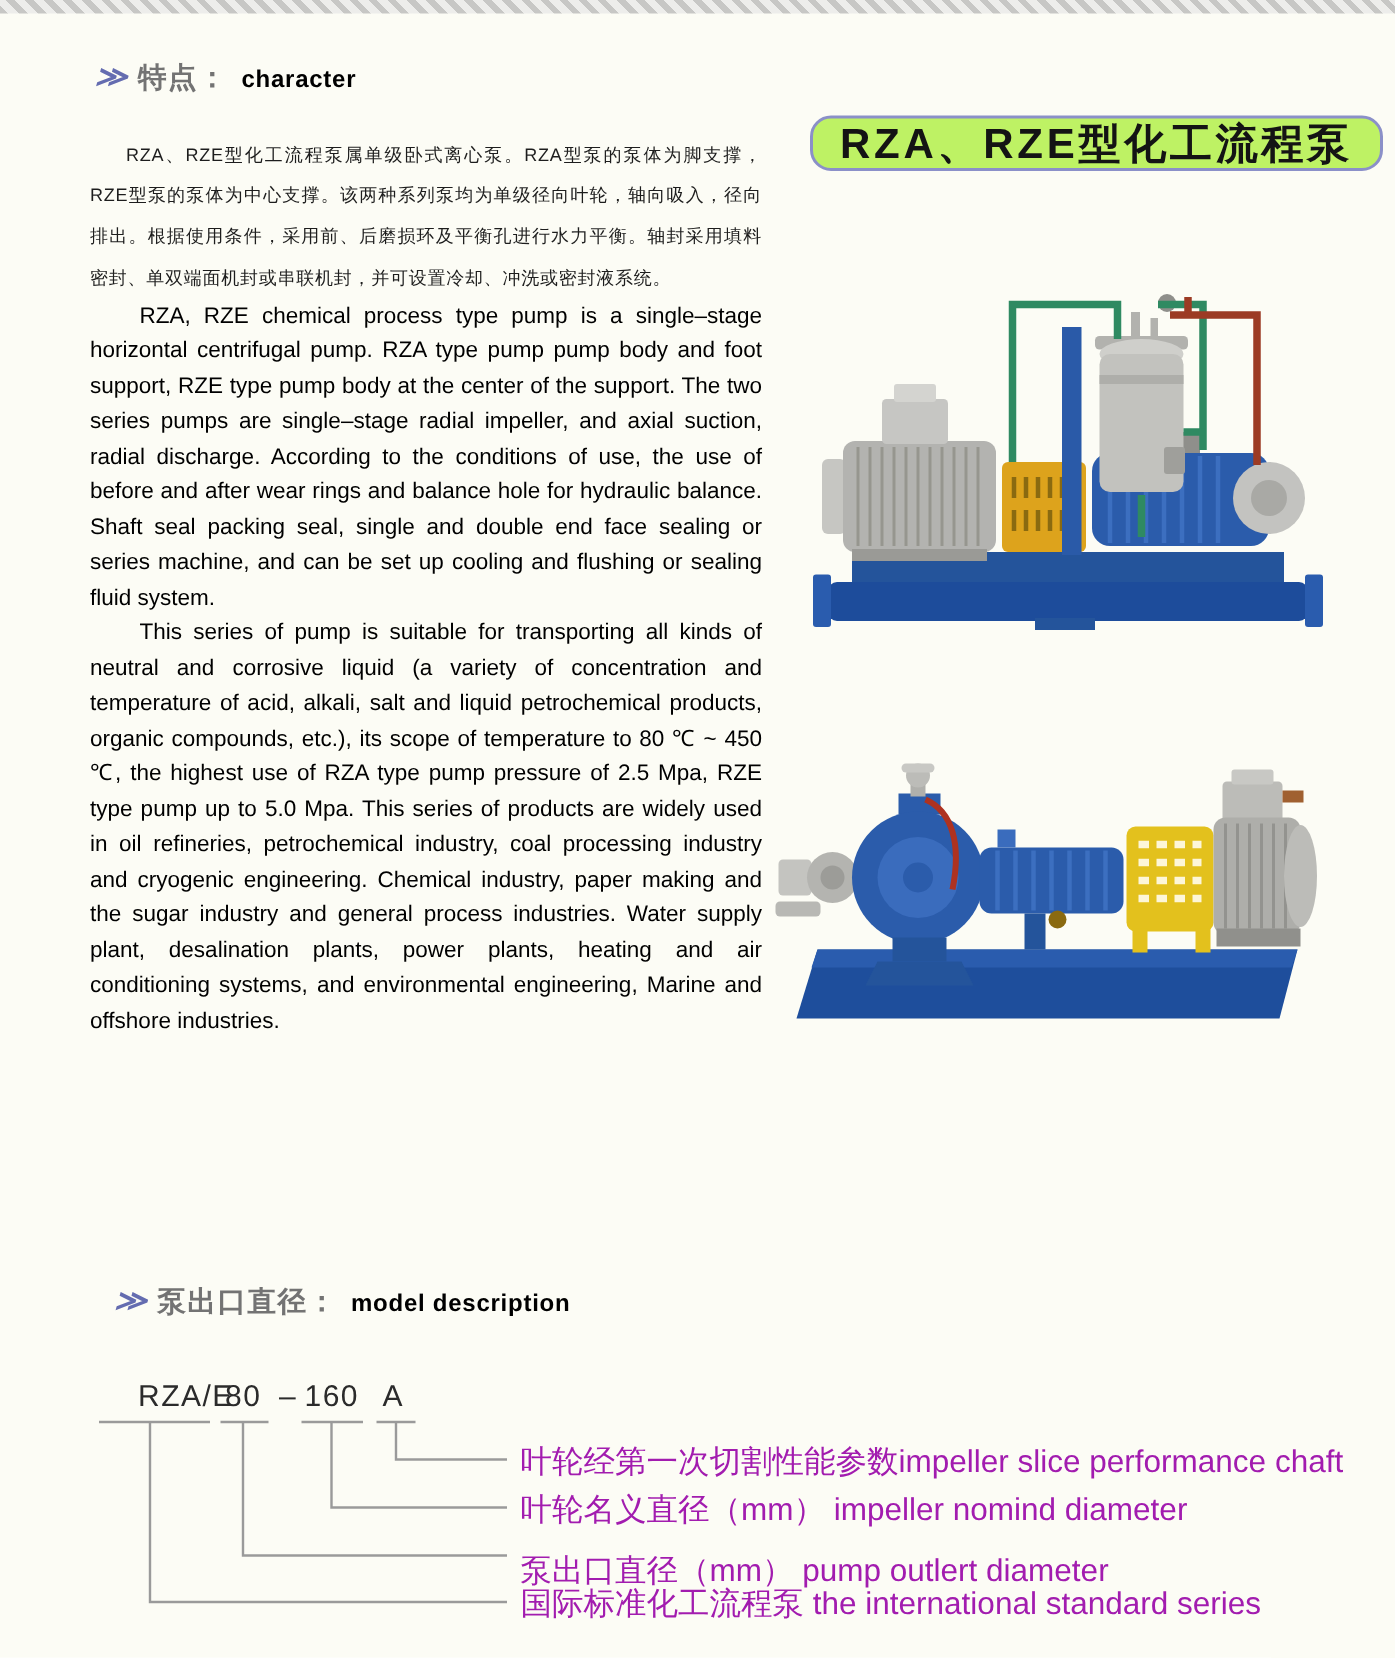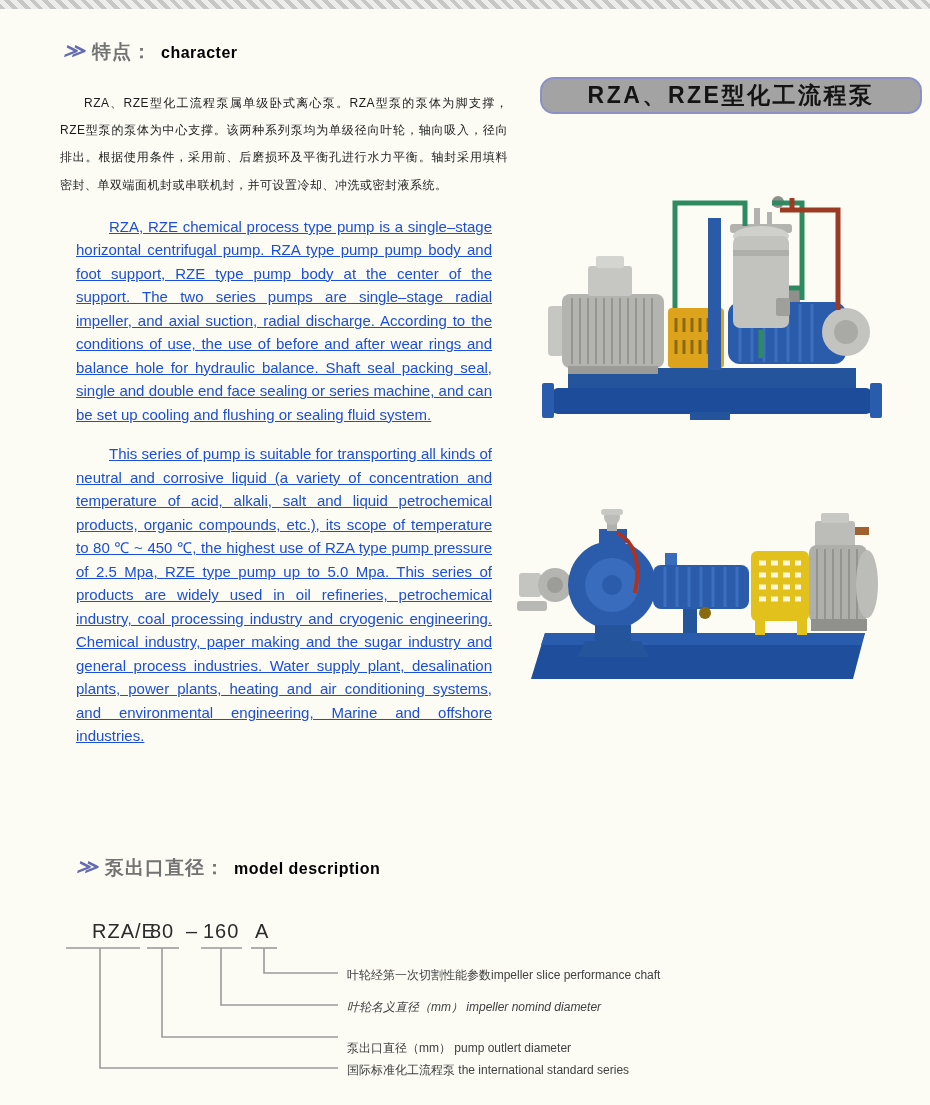--- a/index.html
+++ b/index.html
@@ -22,51 +22,51 @@
   .chev{color:#646cb0;font-weight:bold;font-style:italic;font-size:21px;letter-spacing:-2px;transform:scaleY(.9);}
   .sec-title-zh{color:#737373;font-weight:bold;font-size:19px;letter-spacing:1px;}
   .sec-title-en{color:#000000;font-weight:bold;font-size:16px;letter-spacing:.5px;}
 
   .left-col{position:absolute;left:60px;top:90px;width:448px;}
   .zh-para{
     margin:0;font-size:12px;line-height:27.2px;color:#1d1d1d;
     text-align:justify;text-indent:2em;letter-spacing:.5px;
   }
   .en-para{
-    margin:16px;font-size:15px;line-height:23.5px;color:#1d4ed8;
-    text-align:justify;text-indent:2.2em;text-decoration:underline;
+    margin:0;font-size:15px;line-height:23.5px;color:#000000;
+    text-align:justify;text-indent:2.2em;
   }
 
   .title-box{
     position:absolute;left:540px;top:77px;width:378px;height:33px;
-    border:2px solid #8b90c8;border-radius:14px;background:#a3a3a3;
+    border:2px solid #8b90c8;border-radius:14px;background:#bef264;
     display:flex;align-items:center;justify-content:center;
-    font-size:23px;font-weight:bold;color:#141414;letter-spacing:2.5px;white-space:nowrap;
+    font-size:28px;font-weight:bold;color:#141414;letter-spacing:2.5px;white-space:nowrap;
   }
 
   .pump1{position:absolute;left:540px;top:190px;width:345px;height:235px;}
   .pump2{position:absolute;left:515px;top:505px;width:365px;height:185px;}
 
   .model-part{
     position:absolute;top:920px;font-size:20px;color:#2b2b2b;letter-spacing:1px;white-space:nowrap;
   }
   #mp-0{left:76px;margin-left:16px;}
   #mp-1{left:150px;}
   #mp-2{left:186px;}
   #mp-3{left:203px;}
   #mp-4{left:255px;}
 
   .connector-svg{position:absolute;left:0;top:944px;width:930px;height:160px;}
 
   .model-label{
     position:absolute;left:347px;height:24px;line-height:24px;
-    font-size:12px;color:#404040;white-space:nowrap;
+    font-size:21px;color:#a21caf;white-space:nowrap;
   }
   #ml-0{top:963px;}
-  #ml-1{top:995px;font-style:italic;}
+  #ml-1{top:995px;}
   #ml-2{top:1036px;}
   #ml-3{top:1058px;}
 </style>
 </head>
 <body>
 
 <div class="page">
 
   <div class="top-strip"></div>
 

